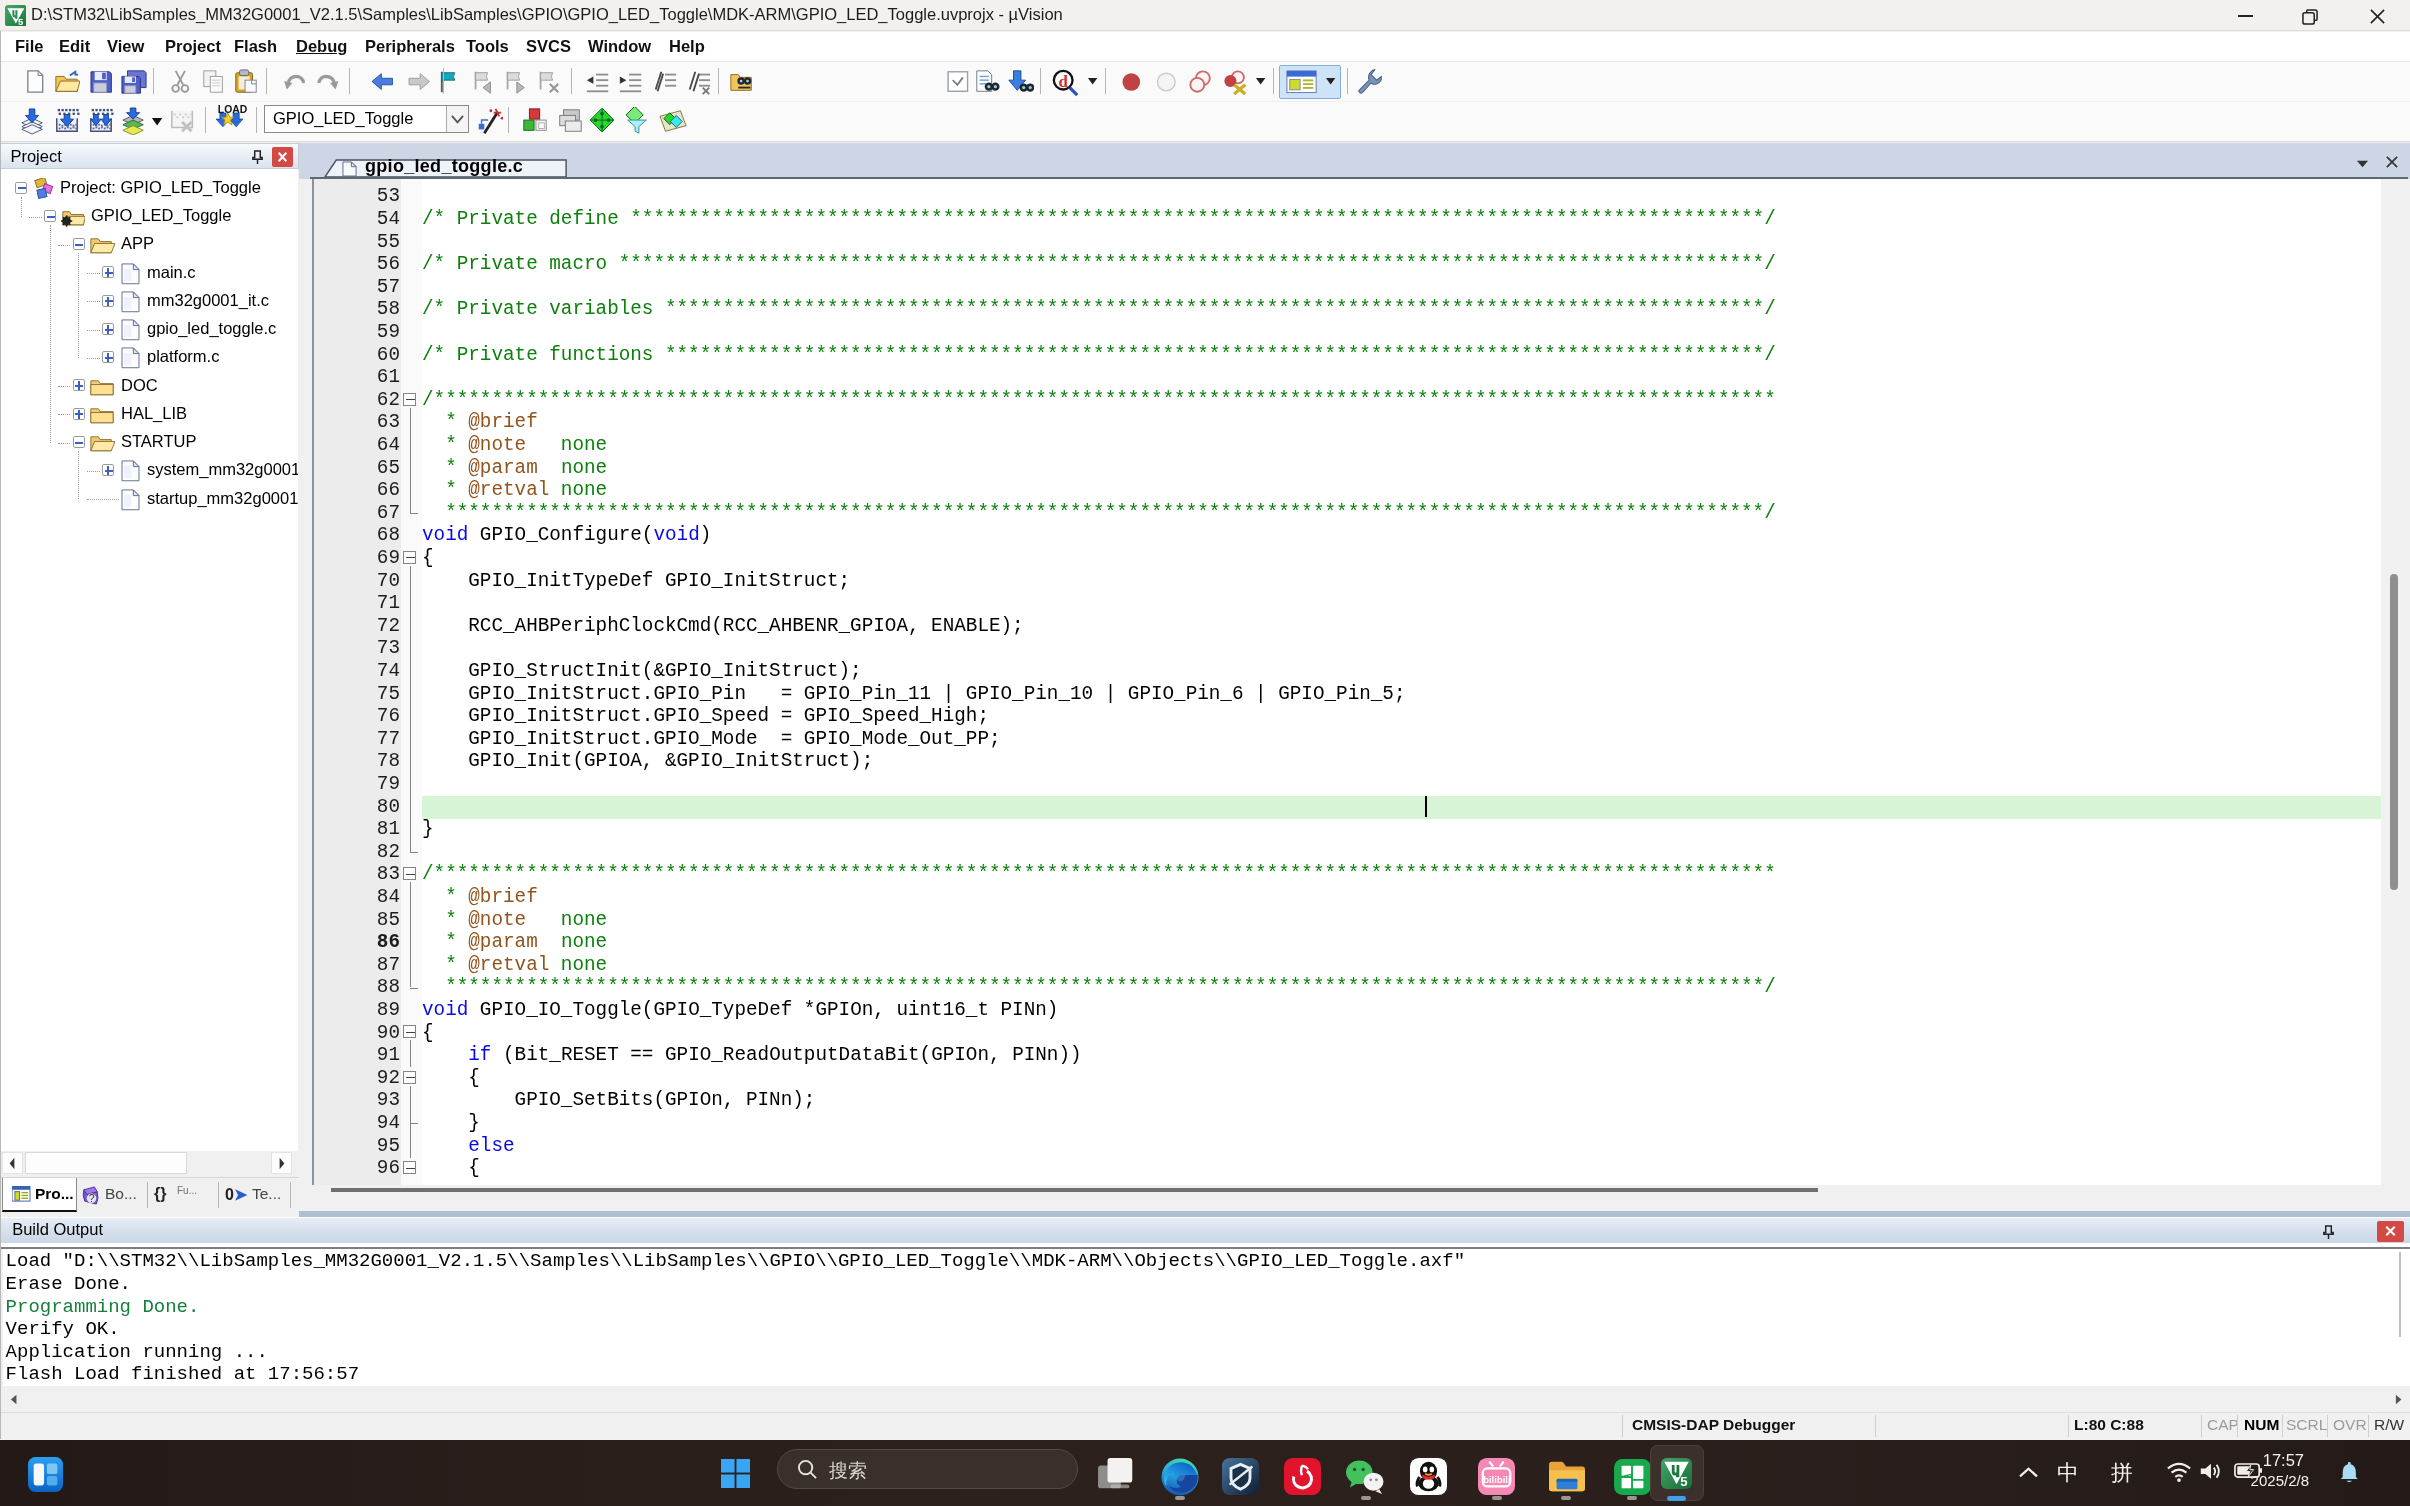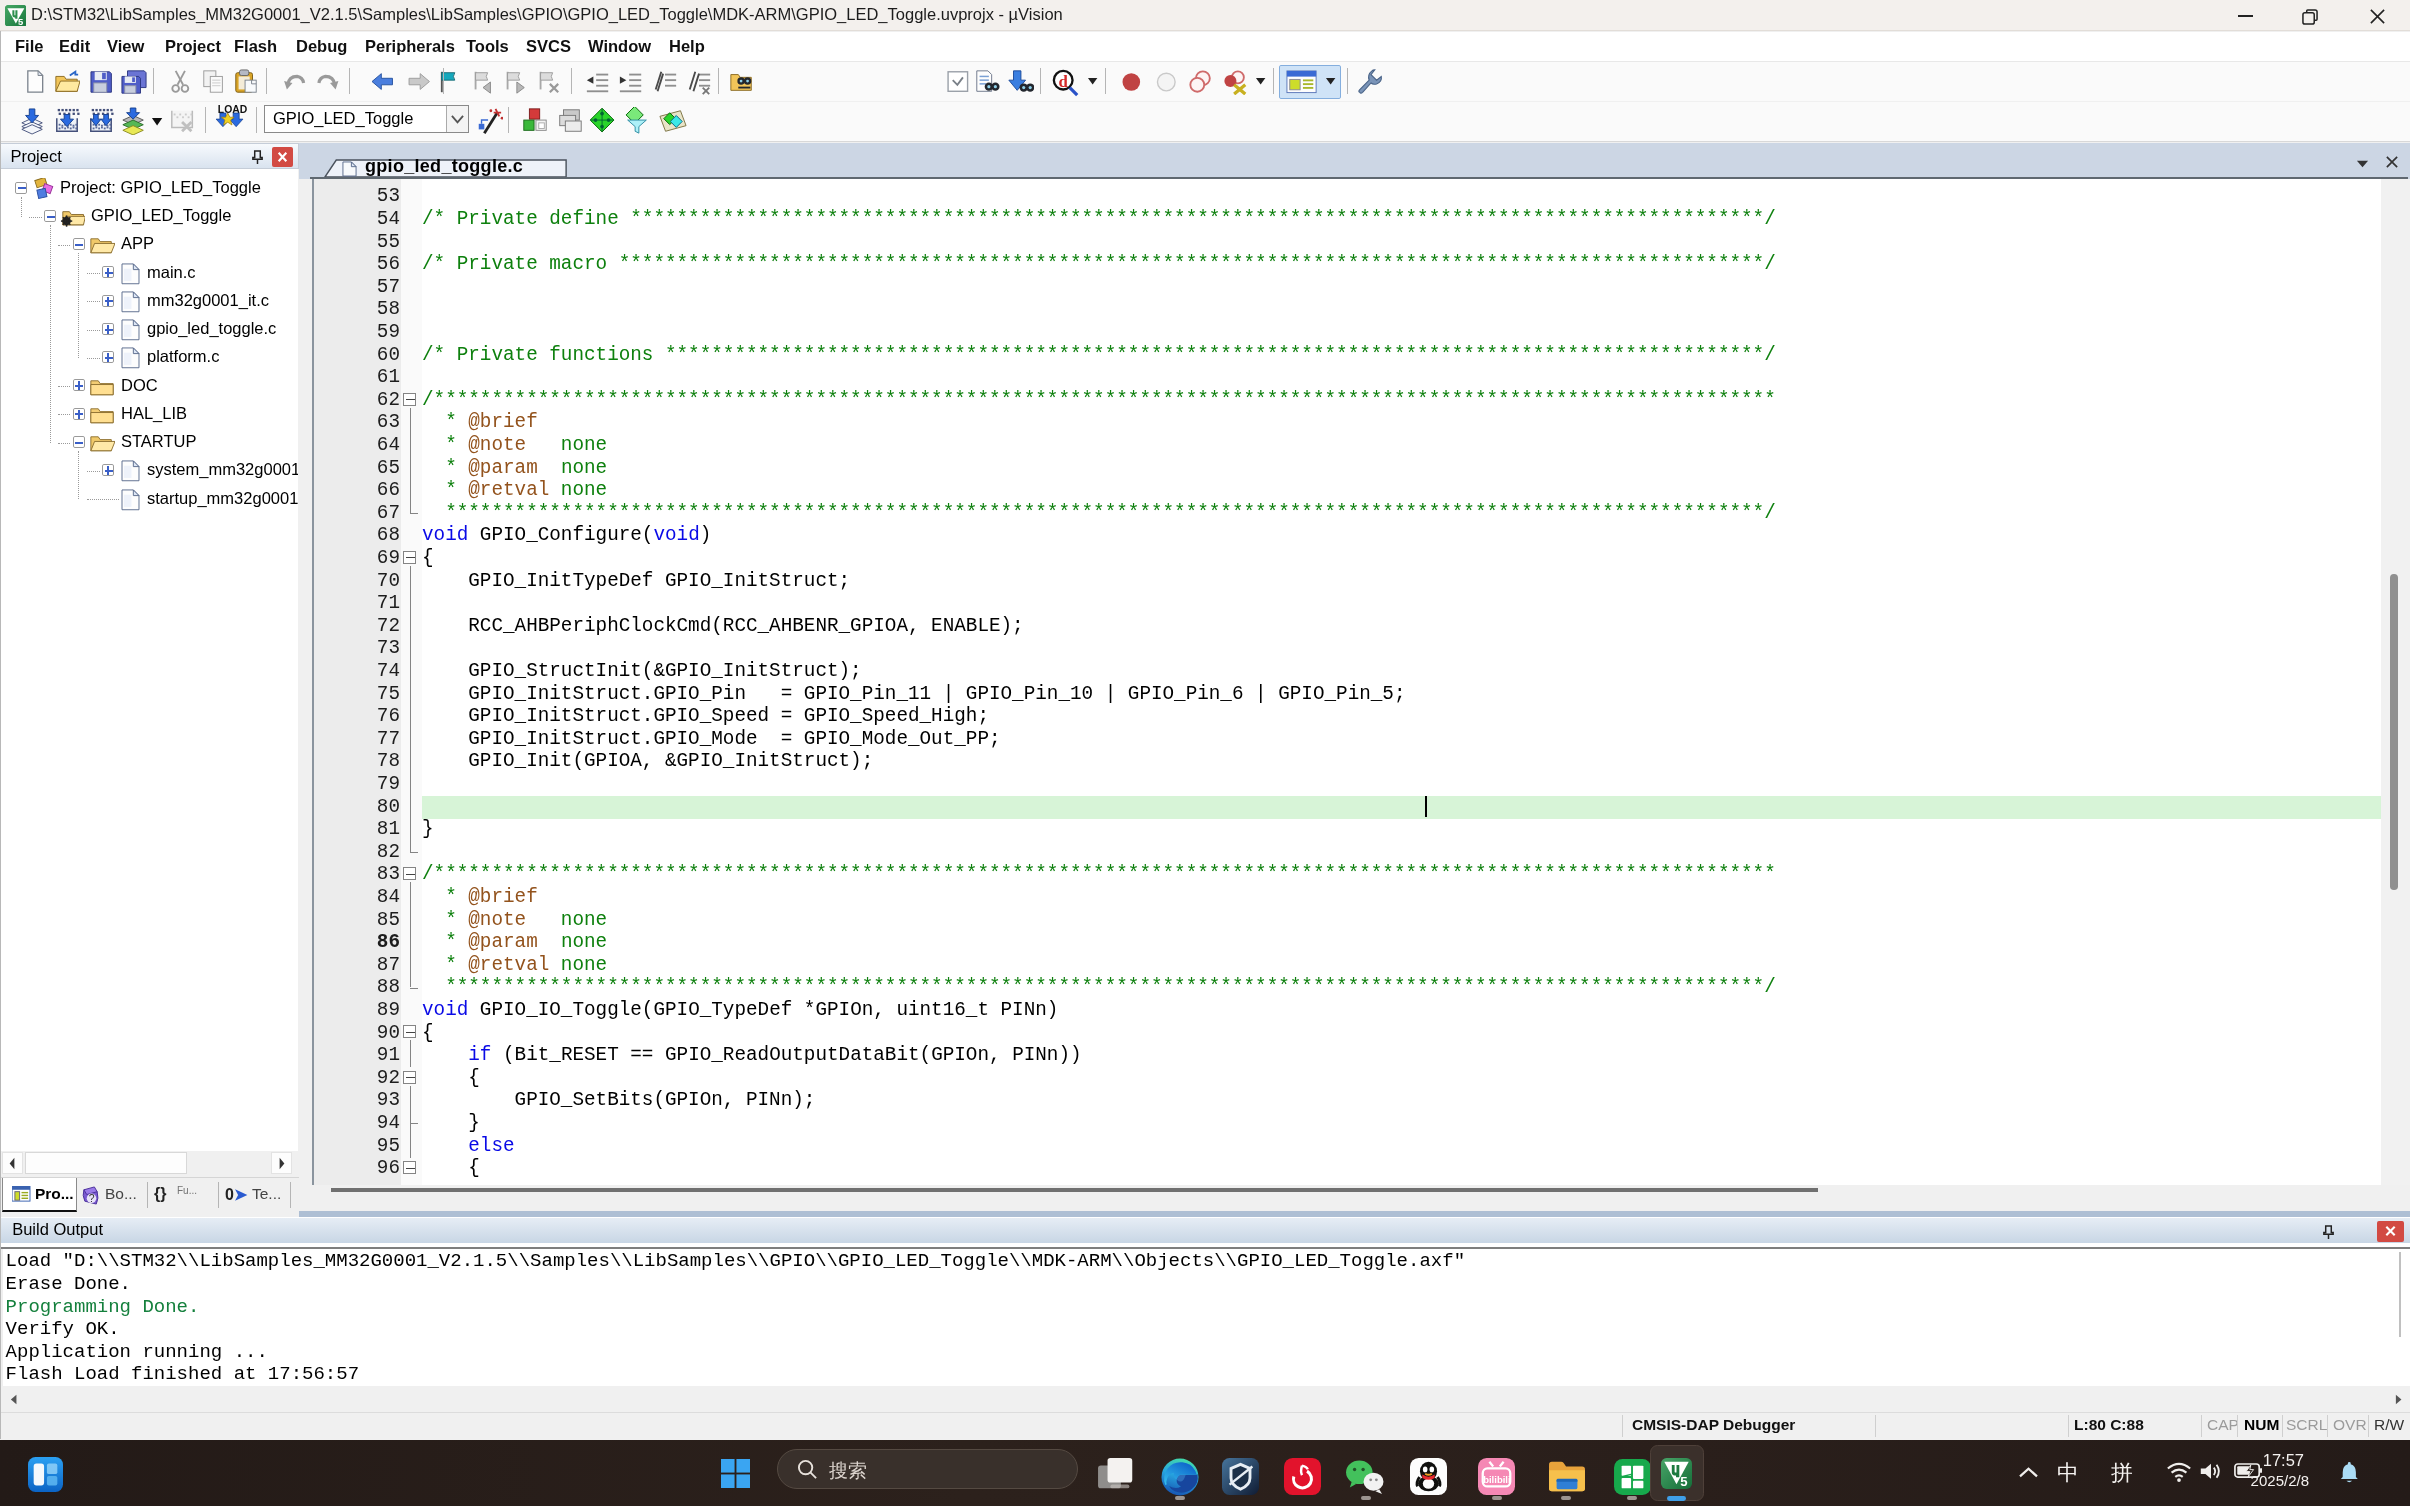--- a/index.html
+++ b/index.html
@@ -39,21 +39,21 @@
       <path d="M2 2 L16 16 M16 2 L2 16" stroke="#222" stroke-width="1.7"></path>
     </svg>
 </div>
 
 <div class="abs" style="left:0;top:32px;width:2411px;height:29px;background:#ffffff;">
   <div class="mi" style="left:15px;">File</div>
   <div class="mi" style="left:59px;">Edit</div>
   <div class="mi" style="left:107px;">View</div>
   <div class="mi" style="left:165px;">Project</div>
   <div class="mi" style="left:234px;">Flash</div>
-  <div class="mi" style="left:296px;">Debug</div>
+  <div class="mi" style="left:296px;text-decoration:underline;">Debug</div>
   <div class="mi" style="left:365px;">Peripherals</div>
   <div class="mi" style="left:466px;">Tools</div>
   <div class="mi" style="left:526px;">SVCS</div>
   <div class="mi" style="left:588px;">Window</div>
   <div class="mi" style="left:669px;">Help</div>
 </div>
 
 <div class="abs" style="left:0;top:61px;width:2411px;height:40px;background:#fafafa;border-top:0.9px solid #e8e8e8;">
 </div>
 <svg style="position:absolute;left:22.6px;top:69px" width="24.5" height="26" viewBox="0 0 26 28">
@@ -623,20 +623,21 @@
 <div class="abs" style="left:0px;top:0px;width:2411px;height:1185px;overflow:hidden;">
 <div style="position:absolute;left:422px;top:796px;width:1959px;height:22.6px;background:#d7f4d7;"></div>
 <div class="gut" style="top:185px;">53</div>
 <div class="gut" style="top:208px;">54</div>
 <div class="cl" style="top:208px;"><span style="color:#0e800e;">/* Private define **************************************************************************************************/</span></div>
 <div class="gut" style="top:231px;">55</div>
 <div class="gut" style="top:253px;">56</div>
 <div class="cl" style="top:253px;"><span style="color:#0e800e;">/* Private macro ***************************************************************************************************/</span></div>
 <div class="gut" style="top:276px;">57</div>
 <div class="gut" style="top:298px;">58</div>
+<div class="cl" style="top:298px;"><span style="color:#0e800e;">/* Private variables ***********************************************************************************************/</span></div>
 <div class="gut" style="top:321px;">59</div>
 <div class="gut" style="top:344px;">60</div>
 <div class="cl" style="top:344px;"><span style="color:#0e800e;">/* Private functions ***********************************************************************************************/</span></div>
 <div class="gut" style="top:366px;">61</div>
 <div class="gut" style="top:389px;">62</div>
 <div class="cl" style="top:389px;"><span style="color:#0e800e;">/********************************************************************************************************************</span></div>
 <div class="gut" style="top:411px;">63</div>
 <div class="cl" style="top:411px;"><span style="color:#0e800e;">  * </span><span style="color:#93531d;">@brief</span></div>
 <div class="gut" style="top:434px;">64</div>
 <div class="cl" style="top:434px;"><span style="color:#0e800e;">  * </span><span style="color:#93531d;">@note</span><span style="color:#0e800e;">   none</span></div>

